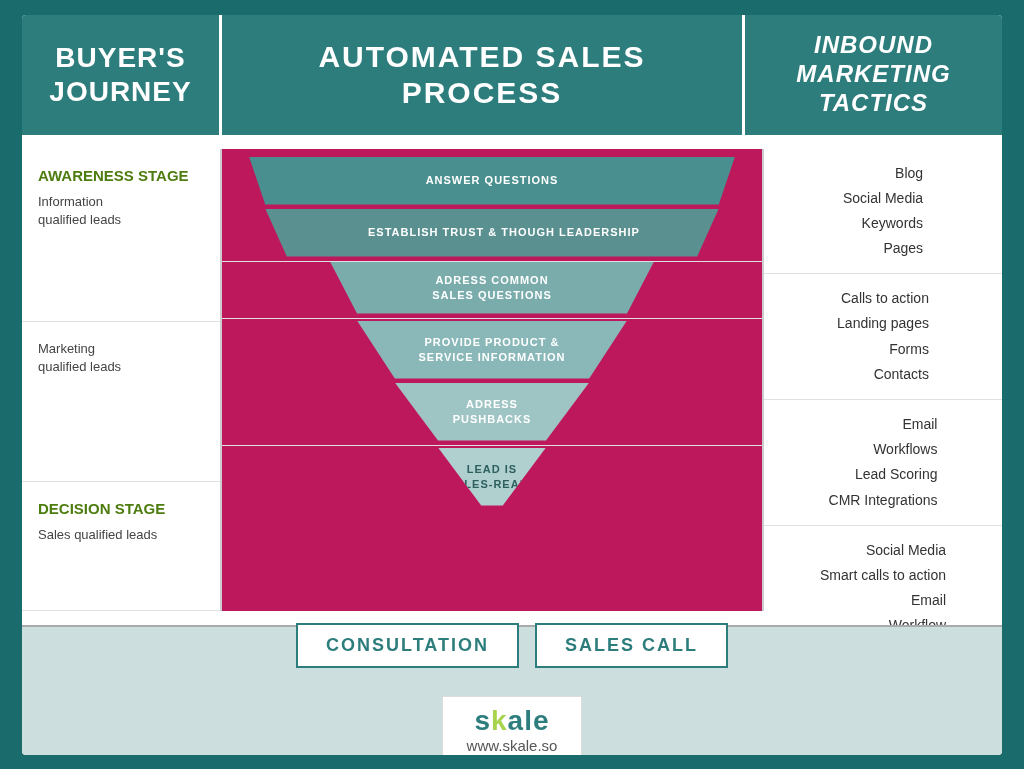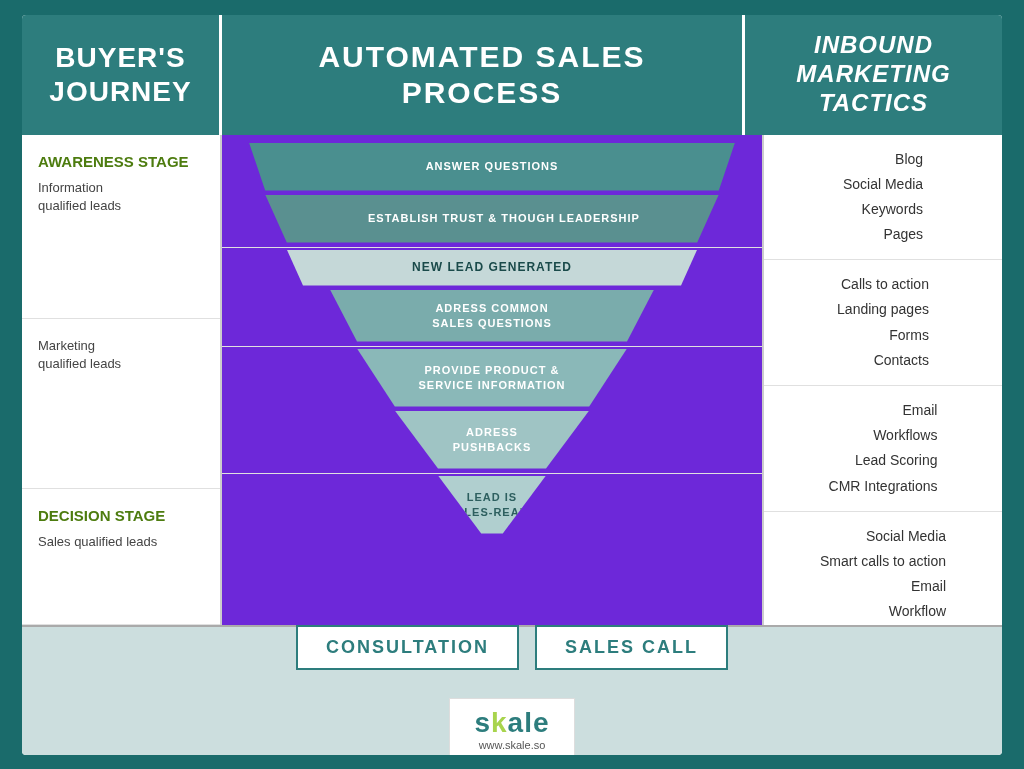--- a/index.html
+++ b/index.html
@@ -14,20 +14,21 @@
       justify-content: center;
     }
     .main-container {
       width: 980px;
       height: 740px;
       background: white;
       border-radius: 4px;
       display: flex;
       flex-direction: column;
       overflow: hidden;
+      gap: 14px;
     }
     
     .header-row {
       display: flex;
       height: 120px;
       background: #2d7d7d;
     }
     .header-cell {
       display: flex;
       align-items: center;
@@ -96,21 +97,21 @@
     }
 
     
     .center-column {
       flex: 1;
       display: flex;
       flex-direction: column;
       align-items: stretch;
       position: relative;
       overflow: hidden;
-      background: #6d28d9;
+      background: #be185d;
     }
 
     
     .funnel-container {
       position: relative;
       width: 100%;
       flex: 1;
       display: flex;
       flex-direction: column;
     }
@@ -260,21 +261,21 @@
     .logo-text {
       font-size: 28px;
       font-weight: 900;
       color: #2d7d7d;
       letter-spacing: 1px;
     }
     .logo-text span {
       color: #a8d44d;
     }
     .logo-sub {
-      font-size: 11px;
+      font-size: 15px;
       color: #555;
     }
 
     
     .h-divider {
       width: 100%;
       height: 1px;
       background: #e0e0e0;
     }
 
@@ -337,25 +338,20 @@
           </div>
 
           <div class="funnel-step-wrapper" style="margin-bottom:2px;">
             <div class="funnel-step step-2" style="width:100%;padding-left:24px;">
               <span class="funnel-step-text">ESTABLISH TRUST &amp; THOUGH LEADERSHIP</span>
             </div>
           </div>
 
           <div class="h-divider"></div>
 
-          <div class="funnel-step-wrapper" style="margin-bottom:2px; margin-top:2px;">
-            <div class="funnel-step step-highlight" style="width:100%; background:#c5d8d8;">
-              <span class="funnel-step-text" style="color:#1a4a4a; font-weight:900;">NEW LEAD GENERATED</span>
-            </div>
-          </div>
 
 
           <div class="funnel-step-wrapper" style="margin-bottom:2px;">
             <div class="funnel-step step-4" style="width:100%;">
               <span class="funnel-step-text">ADRESS COMMON<br>SALES QUESTIONS</span>
             </div>
           </div>
 
           <div class="h-divider"></div>
 

